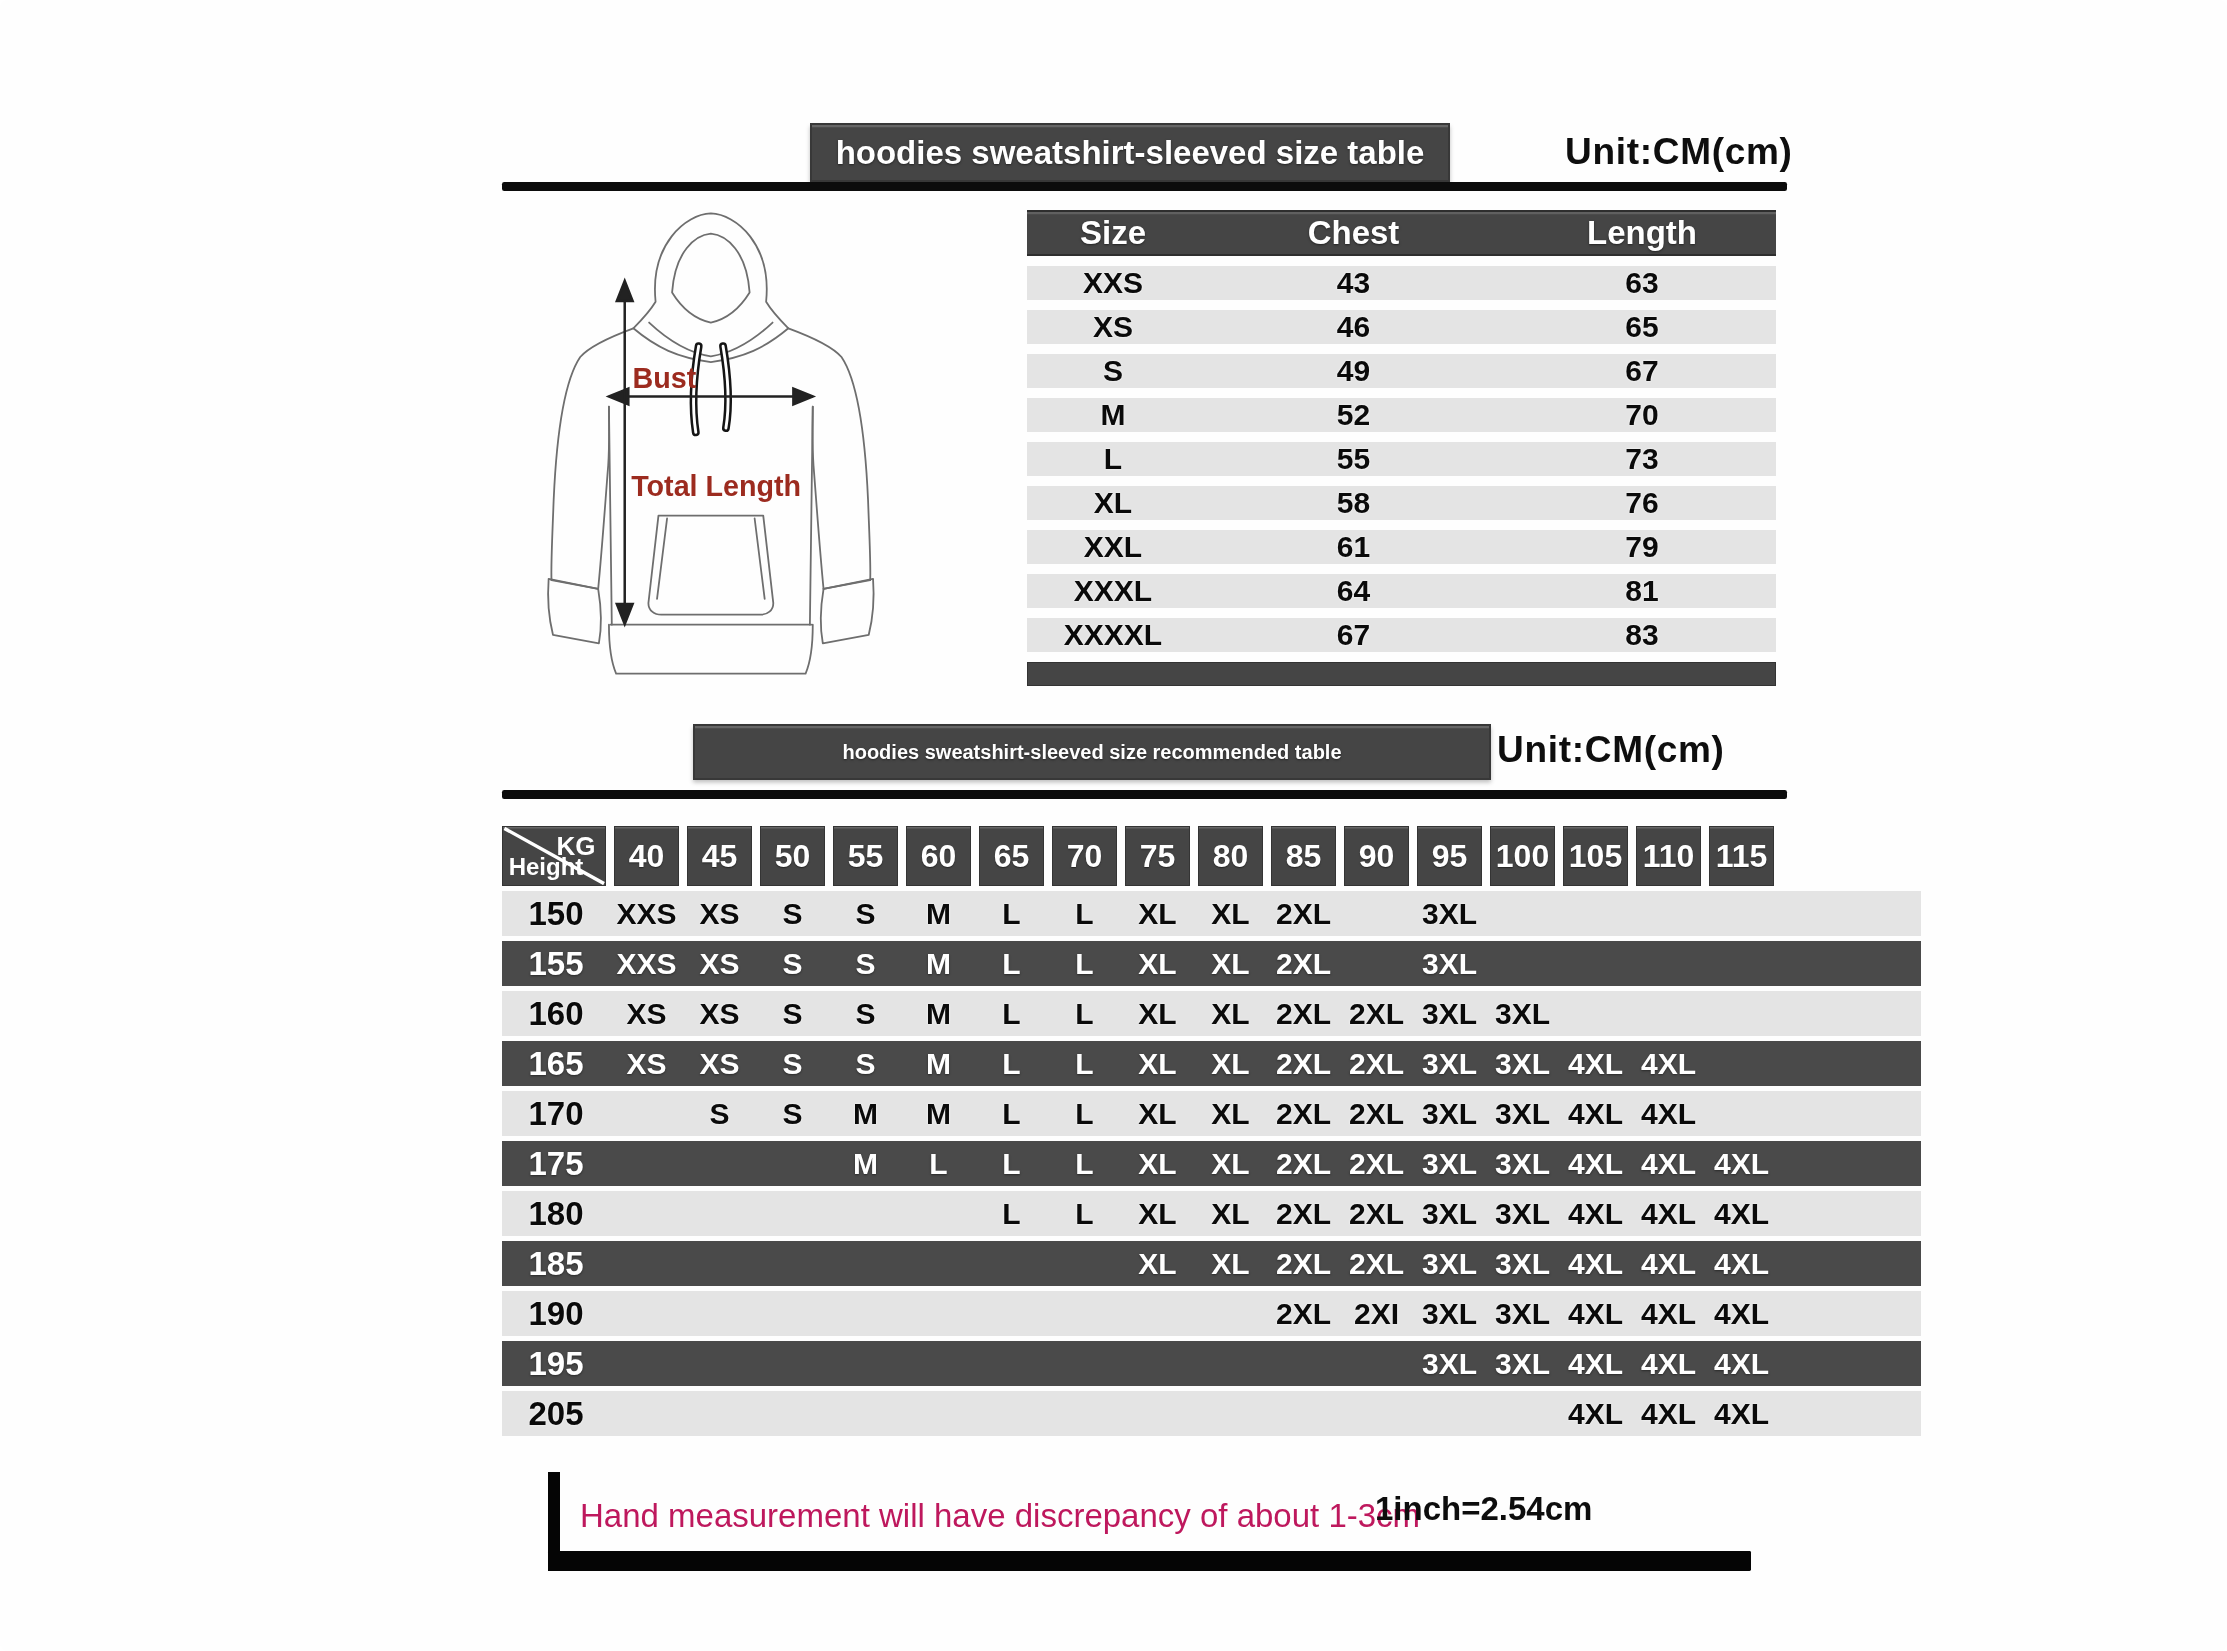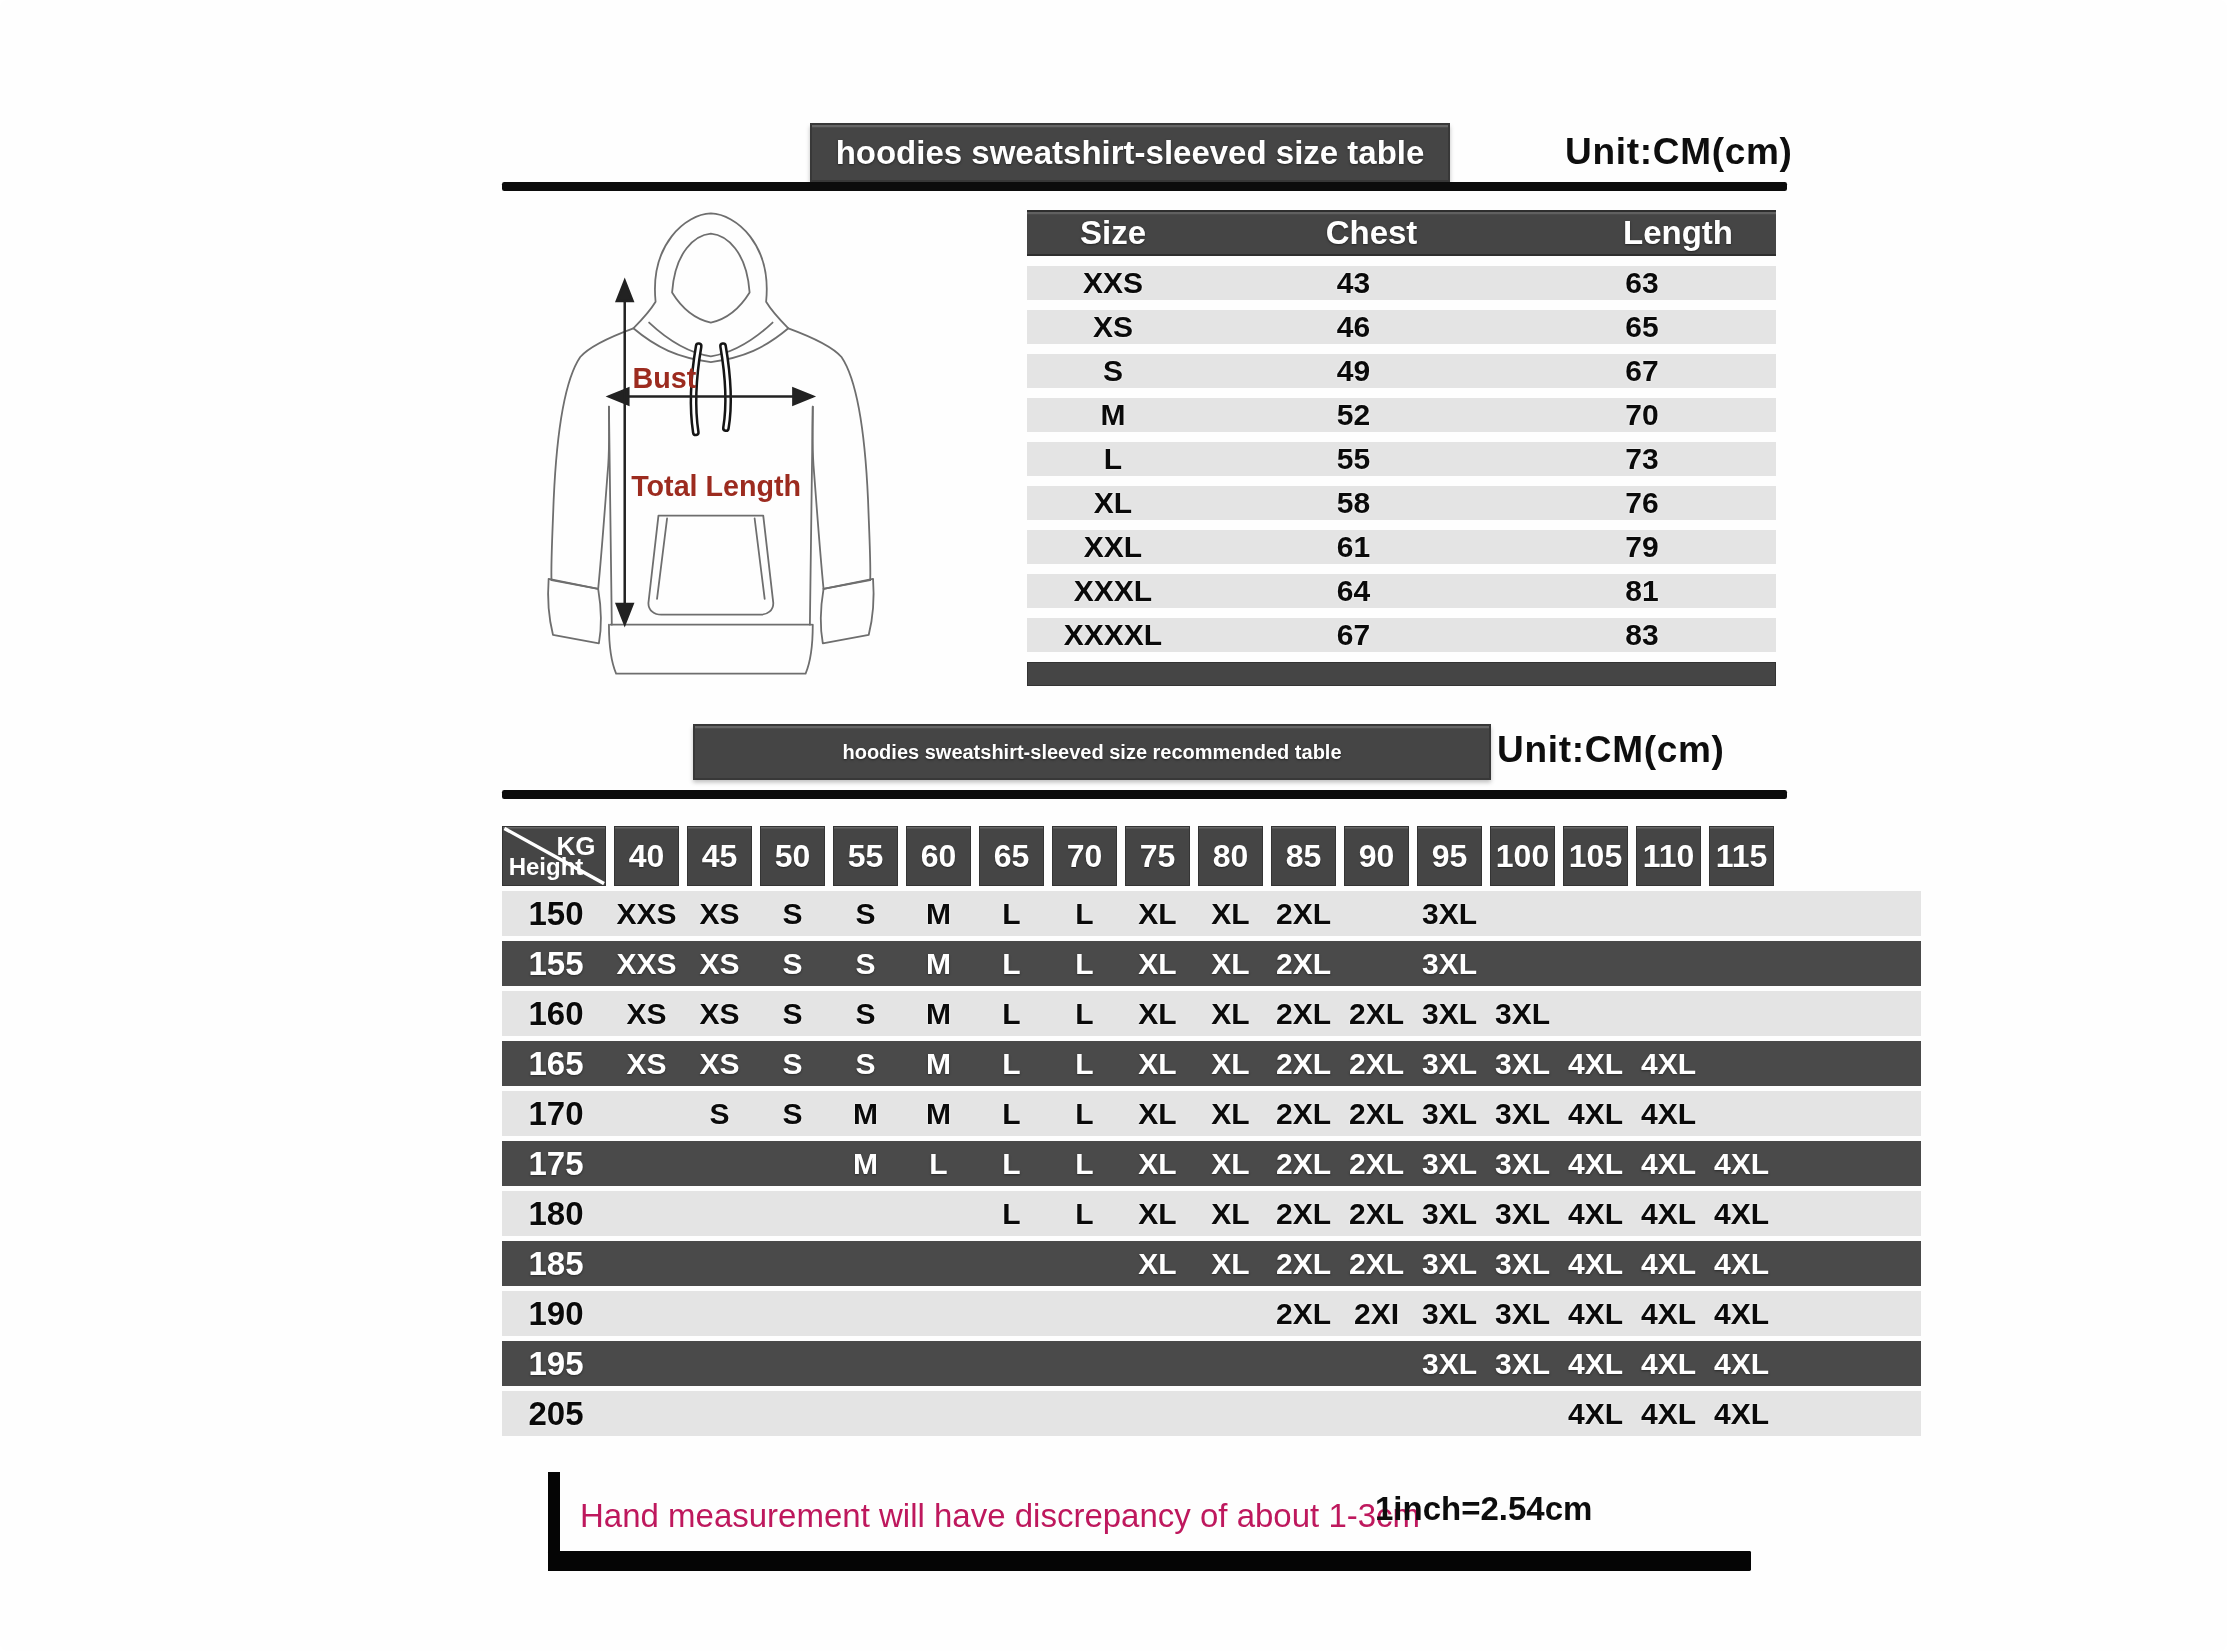--- a/index.html
+++ b/index.html
@@ -18,21 +18,21 @@
   #unit2{left:1497px;top:729px;}
   .divider{position:absolute;left:502px;width:1285px;height:9.3px;background:#0c0c0c;border-radius:2.2px;}
   #divider1{top:182px;}
   #divider2{top:790px;}
 
   
   #size-table{position:absolute;left:1027px;top:210px;width:749px;}
   .t1-head{display:grid;grid-template-columns:172px 309px 268px;height:42px;align-items:center;
            background:#454545;color:#fff;font-weight:bold;font-size:33px;text-align:center;
            border-top:2.9px solid #2e2e2e;border-bottom:2.9px solid #2e2e2e;
-           box-shadow:inset 0 2.2px 0 rgba(255,255,255,.15);text-shadow:0 1.4px 2.2px rgba(0,0,0,.5);gap:18px;}
+           box-shadow:inset 0 2.2px 0 rgba(255,255,255,.15);text-shadow:0 1.4px 2.2px rgba(0,0,0,.5);}
   .t1-row{display:grid;grid-template-columns:172px 309px 268px;height:34px;margin-top:10px;
           align-items:center;background:#e4e4e4;text-align:center;
           font-weight:bold;font-size:30px;color:#0a0a0a;text-shadow:0 0 2.2px #fff;}
   .t1-foot{height:21.5px;margin-top:10px;background:#454545;border:1.4px solid #333;}
 
   
   #reco-table{position:absolute;left:502px;top:826px;width:1419px;}
   .t2-head{display:grid;grid-template-columns:108px repeat(16,73px);height:60px;}
   .t2-hcell{background:#454545;color:#fff;font-weight:bold;font-size:32px;
             margin:0 3.6px;display:flex;align-items:center;justify-content:center;

